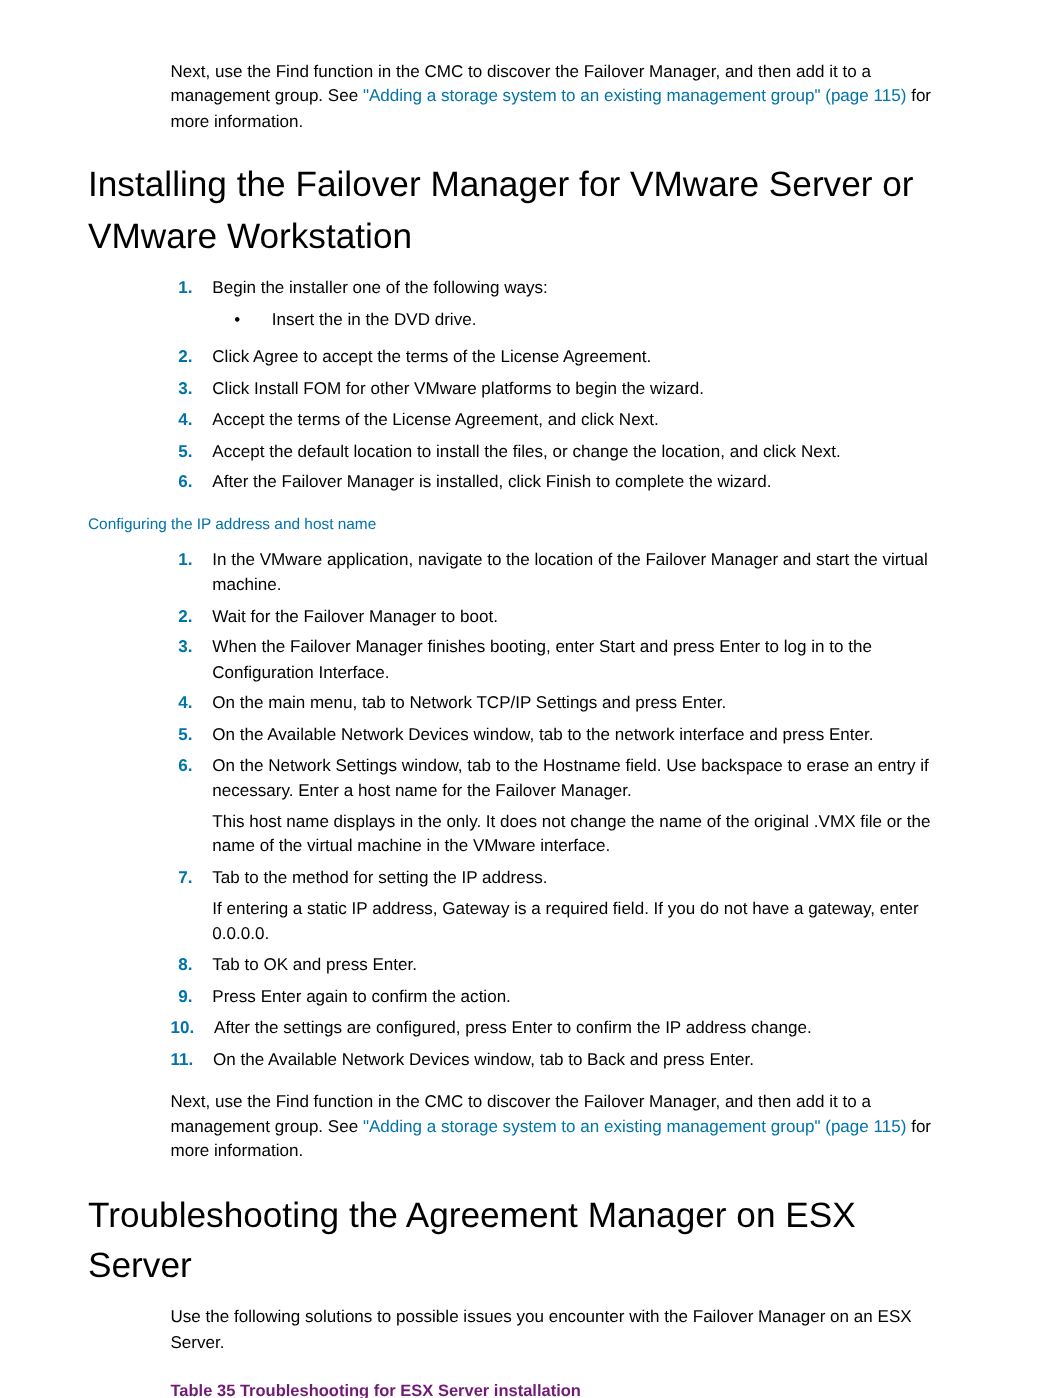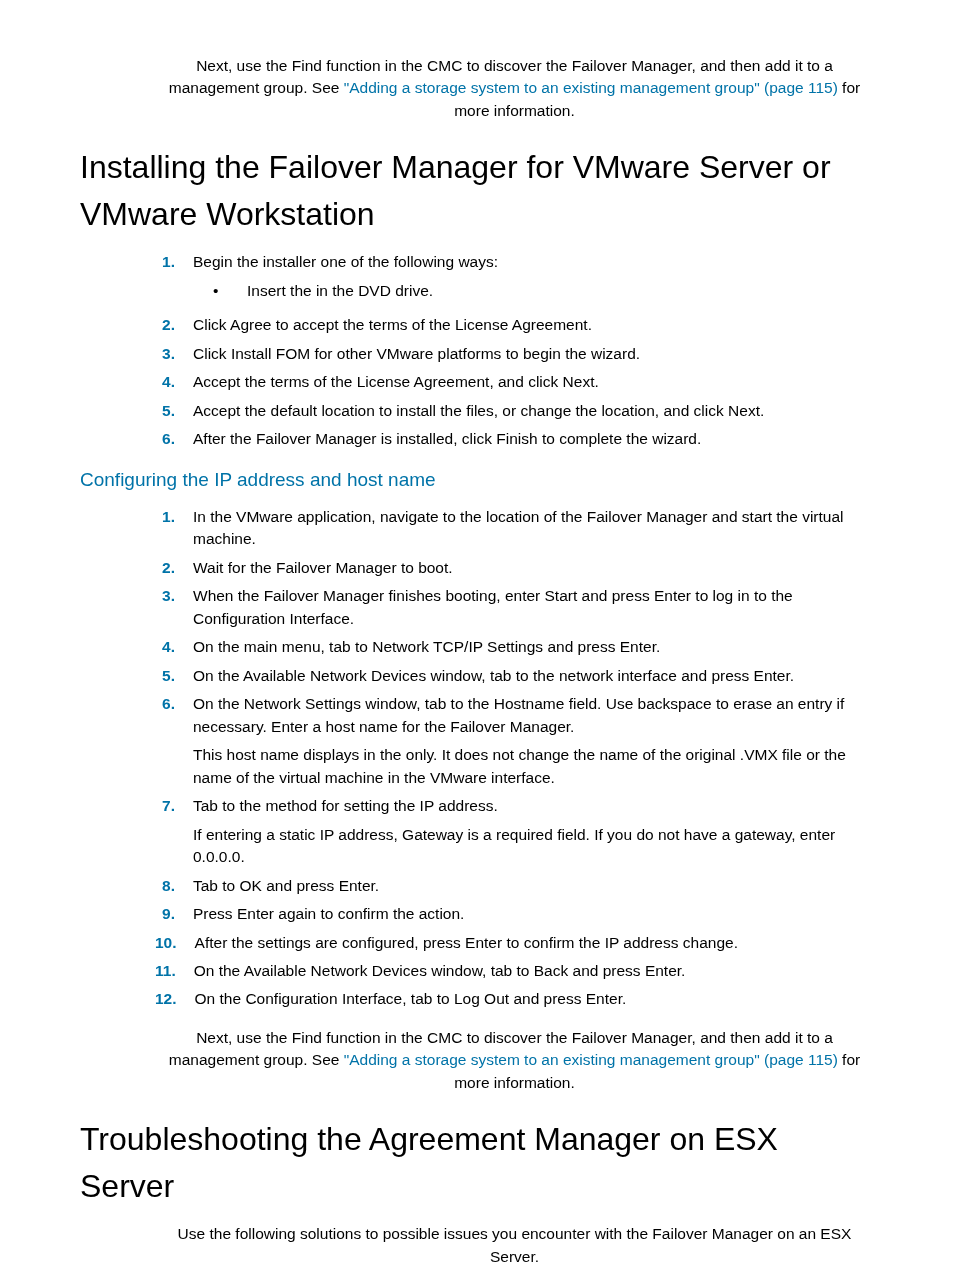--- a/index.html
+++ b/index.html
@@ -5,33 +5,33 @@
     * { box-sizing: border-box; margin: 0; padding: 0; }
     body {
       font-family: Futura, "Trebuchet MS", Arial, sans-serif;
       width: 954px;
       background: #fff;
       color: #000;
       font-size: 15.5px;
       line-height: 1.45;
       padding: 55px 80px 40px 80px;
     }
-    .intro-para { margin-left: 75px; margin-bottom: 22px; text-align: center; }
+    .intro-para { margin-left: 75px; margin-bottom: 22px; }
     .link { color: #0073a8; }
     h2 {
       color: #000000;
       font-weight: 400;
       font-size: 32px;
       margin-bottom: 14px;
       margin-top: 6px;
     }
     h3 {
       color: #0073a8;
       font-weight: 400;
-      font-size: 19px;
+      font-size: 14px;
       margin-bottom: 12px;
       margin-top: 4px;
     }
     ol.numbered { list-style: none; margin-left: 75px; margin-bottom: 16px; }
     ol.numbered > li { display: flex; margin-bottom: 6px; }
     ol.numbered > li .num {
       color: #0073a8;
       font-weight: 700;
       min-width: 38px;
       text-align: right;
@@ -147,24 +147,20 @@
       <div class="txt"><span>Press </span><span class="b">Enter</span><span> again to confirm the action.</span></div>
     </li>
     <li>
       <span class="num">10.</span>
       <div class="txt"><span>After the settings are configured, press </span><span class="b">Enter</span><span> to confirm the IP address change.</span></div>
     </li>
     <li>
       <span class="num">11.</span>
       <div class="txt"><span>On the Available Network Devices window, tab to </span><span class="b">Back</span><span> and press </span><span class="b">Enter</span><span>.</span></div>
     </li>
-    <li>
-      <span class="num">12.</span>
-      <div class="txt"><span>On the Configuration Interface, tab to </span><span class="b">Log Out</span><span> and press </span><span class="b">Enter</span><span>.</span></div>
-    </li>
   </ol>
 
 <p class="intro-para">
   <span>Next, use the Find function in the CMC to discover the Failover Manager, and then add it to a management group. See </span><a class="link">"Adding a storage system to an existing management group" (page 115)</a><span> for more information.</span>
 </p>
 
 <h2>Troubleshooting the Agreement Manager on ESX Server</h2>
 <p class="intro-para">Use the following solutions to possible issues you encounter with the Failover Manager on an ESX Server.</p>
 
 <div class="table-caption">Table 35 Troubleshooting for ESX Server installation</div>

